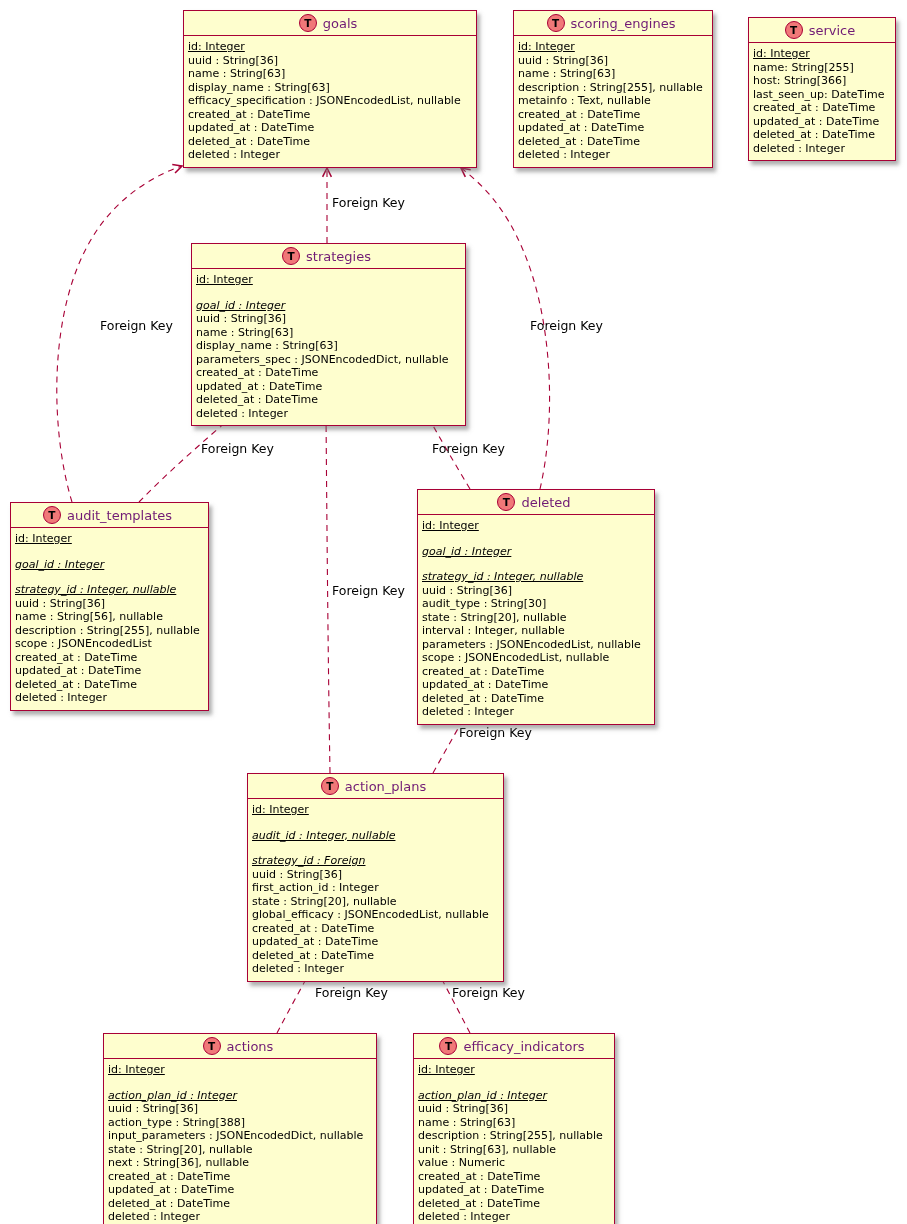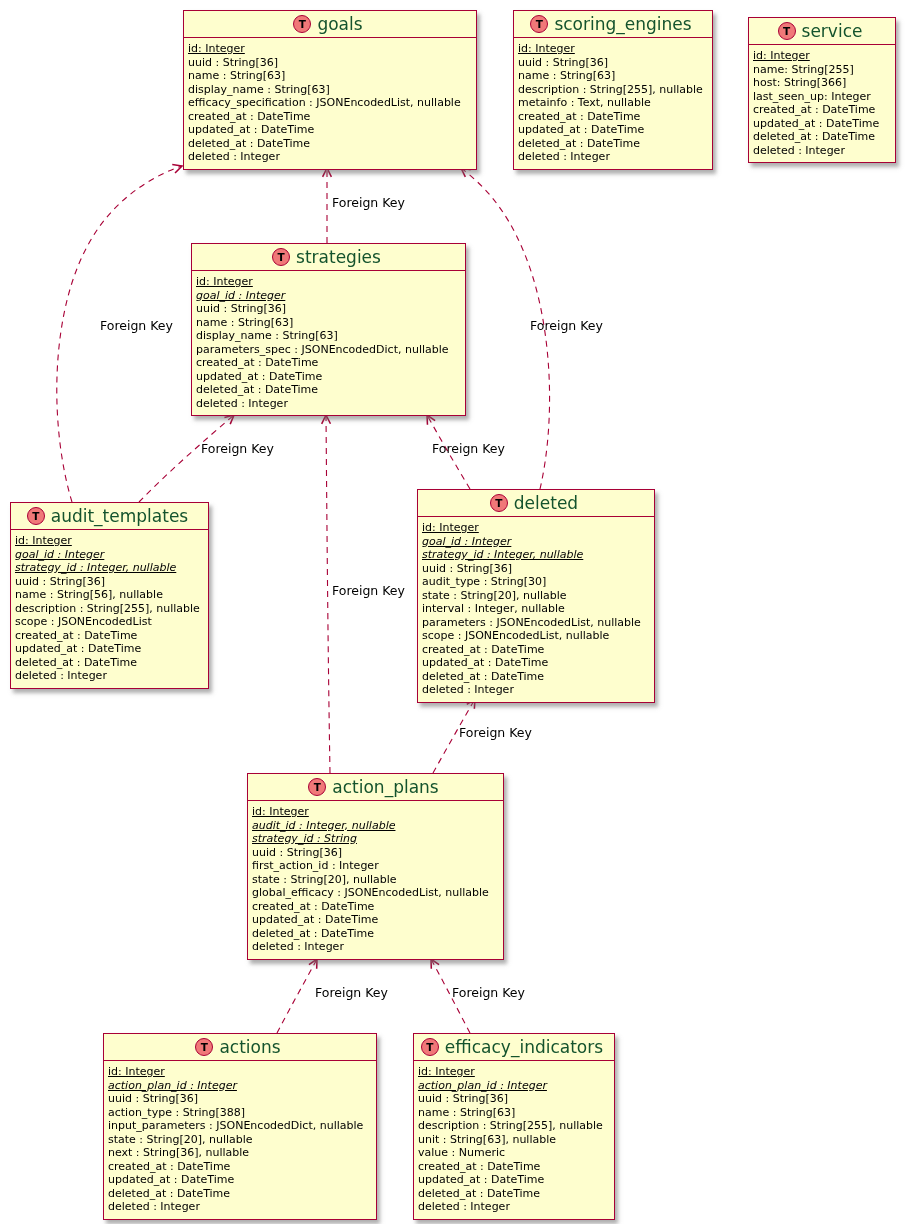--- a/index.html
+++ b/index.html
@@ -38,25 +38,25 @@
   .spot {
     flex: 0 0 auto;
     width: 18px; height: 18px;
     border-radius: 50%;
     background: var(--spot-fill, #F07878);
     border: 1px solid var(--spot-border, #A80036);
     display: flex; align-items: center; justify-content: center;
     font-size: 10.5px; font-weight: bold; color: #000;
     box-sizing: border-box;
   }
-  .table-title { font-size: 17px; color: #14532d; white-space: nowrap; }
+  .table-title { font-size: 13px; color: #701a75; white-space: nowrap; }
   .fields { padding: 4px 6px 5px 4px; }
   .field-row { font-size: 11px; line-height: 13.5px; white-space: nowrap; color: #000; }
   .field-row.pk { text-decoration: underline; }
-  .field-row.fk { font-style: italic; text-decoration: underline; }
+  .field-row.fk { font-style: italic; text-decoration: underline; margin-top: 12px; }
 </style>
 </head>
 <body>
 
 <div class="canvas">
 
   <svg class="edges" width="907" height="1224" viewBox="0 0 907 1224">
     <defs>
       <marker id="arrowhead" viewBox="0 0 10 10" refX="9" refY="5" markerWidth="10" markerHeight="10" orient="auto">
         <path d="M1,1 L9,5 L1,9"></path>
@@ -120,21 +120,21 @@
     </div>
   <div class="db-table" style="left:748px; top:17px;  min-width:146px;">
       <div class="table-header">
         <span class="spot">T</span>
         <span class="table-title">service</span>
       </div>
       <div class="fields">
         <div class="field-row pk">id: Integer</div>
         <div class="field-row">name: String[255]</div>
         <div class="field-row">host: String[366]</div>
-        <div class="field-row">last_seen_up: Integer</div>
+        <div class="field-row">last_seen_up: DateTime</div>
         <div class="field-row">created_at : DateTime</div>
         <div class="field-row">updated_at : DateTime</div>
         <div class="field-row">deleted_at : DateTime</div>
         <div class="field-row">deleted : Integer</div>
       </div>
     </div>
   <div class="db-table" style="left:191px; top:243px; min-width:273px;">
       <div class="table-header">
         <span class="spot">T</span>
         <span class="table-title">strategies</span>
@@ -193,21 +193,21 @@
       </div>
     </div>
   <div class="db-table" style="left:247px; top:773px; min-width:255px;">
       <div class="table-header">
         <span class="spot">T</span>
         <span class="table-title">action_plans</span>
       </div>
       <div class="fields">
         <div class="field-row pk">id: Integer</div>
         <div class="field-row fk">audit_id : Integer, nullable</div>
-        <div class="field-row fk">strategy_id : String</div>
+        <div class="field-row fk">strategy_id : Foreign</div>
         <div class="field-row">uuid : String[36]</div>
         <div class="field-row">first_action_id : Integer</div>
         <div class="field-row">state : String[20], nullable</div>
         <div class="field-row">global_efficacy : JSONEncodedList, nullable</div>
         <div class="field-row">created_at : DateTime</div>
         <div class="field-row">updated_at : DateTime</div>
         <div class="field-row">deleted_at : DateTime</div>
         <div class="field-row">deleted : Integer</div>
       </div>
     </div>

